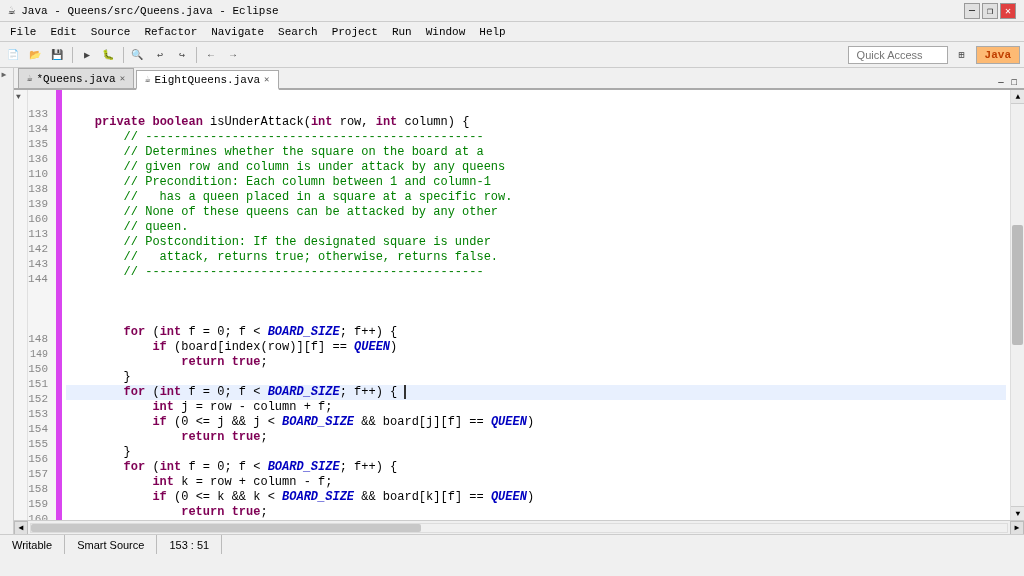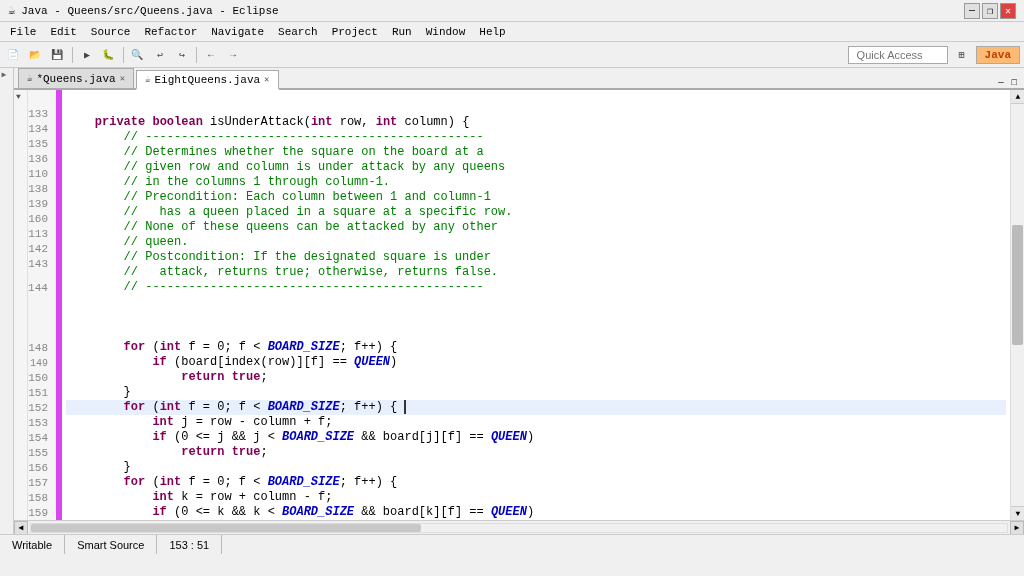--- a/index.html
+++ b/index.html
@@ -293,21 +293,21 @@
           <div style="line-height: 15px; min-height: 15px; font-size: 11px; color: rgb(136, 136, 136); text-align: right; padding-right: 4px;">134</div>
           <div style="line-height: 15px; min-height: 15px; font-size: 11px; color: rgb(136, 136, 136); text-align: right; padding-right: 4px;">135</div>
           <div style="line-height: 15px; min-height: 15px; font-size: 11px; color: rgb(136, 136, 136); text-align: right; padding-right: 4px;">136</div>
           <div style="line-height: 15px; min-height: 15px; font-size: 11px; color: rgb(136, 136, 136); text-align: right; padding-right: 4px;">110</div>
           <div style="line-height: 15px; min-height: 15px; font-size: 11px; color: rgb(136, 136, 136); text-align: right; padding-right: 4px;">138</div>
           <div style="line-height: 15px; min-height: 15px; font-size: 11px; color: rgb(136, 136, 136); text-align: right; padding-right: 4px;">139</div>
           <div style="line-height: 15px; min-height: 15px; font-size: 11px; color: rgb(136, 136, 136); text-align: right; padding-right: 4px;">160</div>
           <div style="line-height: 15px; min-height: 15px; font-size: 11px; color: rgb(136, 136, 136); text-align: right; padding-right: 4px;">113</div>
           <div style="line-height: 15px; min-height: 15px; font-size: 11px; color: rgb(136, 136, 136); text-align: right; padding-right: 4px;">142</div>
           <div style="line-height: 15px; min-height: 15px; font-size: 11px; color: rgb(136, 136, 136); text-align: right; padding-right: 4px;">143</div>
-          <div style="line-height: 15px; min-height: 15px; font-size: 11px; color: rgb(136, 136, 136); text-align: center; padding-right: 4px; margin-top: 9px;">144</div>
+          <div style="line-height: 15px; min-height: 15px; font-size: 11px; color: rgb(136, 136, 136); text-align: center; padding-right: 4px;">144</div>
           <div style="line-height: 15px; min-height: 15px; font-size: 11px; color: rgb(136, 136, 136); text-align: right; padding-right: 4px;">&nbsp;</div>
           <div style="line-height: 15px; min-height: 15px; font-size: 11px; color: rgb(136, 136, 136); text-align: right; padding-right: 4px;">&nbsp;</div>
           <div style="line-height: 15px; min-height: 15px; font-size: 11px; color: rgb(136, 136, 136); text-align: right; padding-right: 4px;">&nbsp;</div>
           <div style="line-height: 15px; min-height: 15px; font-size: 11px; color: rgb(136, 136, 136); text-align: right; padding-right: 4px;">148</div>
           <div style="line-height: 15px; min-height: 15px; font-size: 10px; color: rgb(136, 136, 136); text-align: right; padding-right: 4px;">149</div>
           <div style="line-height: 15px; min-height: 15px; font-size: 11px; color: rgb(136, 136, 136); text-align: right; padding-right: 4px;">150</div>
           <div style="line-height: 15px; min-height: 15px; font-size: 11px; color: rgb(136, 136, 136); text-align: right; padding-right: 4px;">151</div>
           <div style="line-height: 15px; min-height: 15px; font-size: 11px; color: rgb(136, 136, 136); text-align: right; padding-right: 4px;">152</div>
           <div style="line-height: 15px; min-height: 15px; font-size: 11px; color: rgb(136, 136, 136); text-align: right; padding-right: 4px;">153</div>
           <div style="line-height: 15px; min-height: 15px; font-size: 11px; color: rgb(136, 136, 136); text-align: right; padding-right: 4px;">154</div>
@@ -318,21 +318,20 @@
           <div style="line-height: 15px; min-height: 15px; font-size: 11px; color: rgb(136, 136, 136); text-align: right; padding-right: 4px;">159</div>
           <div style="line-height: 15px; min-height: 15px; font-size: 11px; color: rgb(136, 136, 136); text-align: right; padding-right: 4px;">160</div>
         </div>
 
       <div id="code-area" style="flex:1; overflow:auto; padding:2px 4px; line-height:15px; font-size:12px; background:white; font-family:'Consolas','Courier New',monospace; cursor:text;">
       <div class="line" style="line-height: 15px; min-height: 15px;">&nbsp;</div>
           <div class="line" style="line-height: 15px; min-height: 15px; margin-top: 8px;">    <span class="kw">private</span> <span class="kw">boolean</span> <span class="method">isUnderAttack</span>(<span class="kw">int</span> row, <span class="kw">int</span> column) {</div>
           <div class="line" style="line-height: 15px; min-height: 15px;">        <span class="comment">// -----------------------------------------------</span></div>
           <div class="line" style="line-height: 15px; min-height: 15px;">        <span class="comment">// Determines whether the square on the board at a</span></div>
           <div class="line" style="line-height: 15px; min-height: 15px;">        <span class="comment">// given row and column is under attack by any queens</span></div>
-          <div class="line" style="line-height: 15px; min-height: 15px;">        <span class="comment">// in the columns 1 through column-1.</span></div>
           <div class="line" style="line-height: 15px; min-height: 15px;">        <span class="comment">// Precondition: Each column between 1 and column-1</span></div>
           <div class="line" style="line-height: 15px; min-height: 15px;">        <span class="comment">//   has a queen placed in a square at a specific row.</span></div>
           <div class="line" style="line-height: 15px; min-height: 15px;">        <span class="comment">// None of these queens can be attacked by any other</span></div>
           <div class="line" style="line-height: 15px; min-height: 15px;">        <span class="comment">// queen.</span></div>
           <div class="line" style="line-height: 15px; min-height: 15px;">        <span class="comment">// Postcondition: If the designated square is under</span></div>
           <div class="line" style="line-height: 15px; min-height: 15px;">        <span class="comment">//   attack, returns true; otherwise, returns false.</span></div>
           <div class="line" style="line-height: 15px; min-height: 15px;">        <span class="comment">// -----------------------------------------------</span></div>
           <div class="line" style="line-height: 15px; min-height: 15px;">&nbsp;</div>
           <div class="line" style="line-height: 15px; min-height: 15px;">&nbsp;</div>
           <div class="line" style="line-height: 15px; min-height: 15px;">&nbsp;</div>

